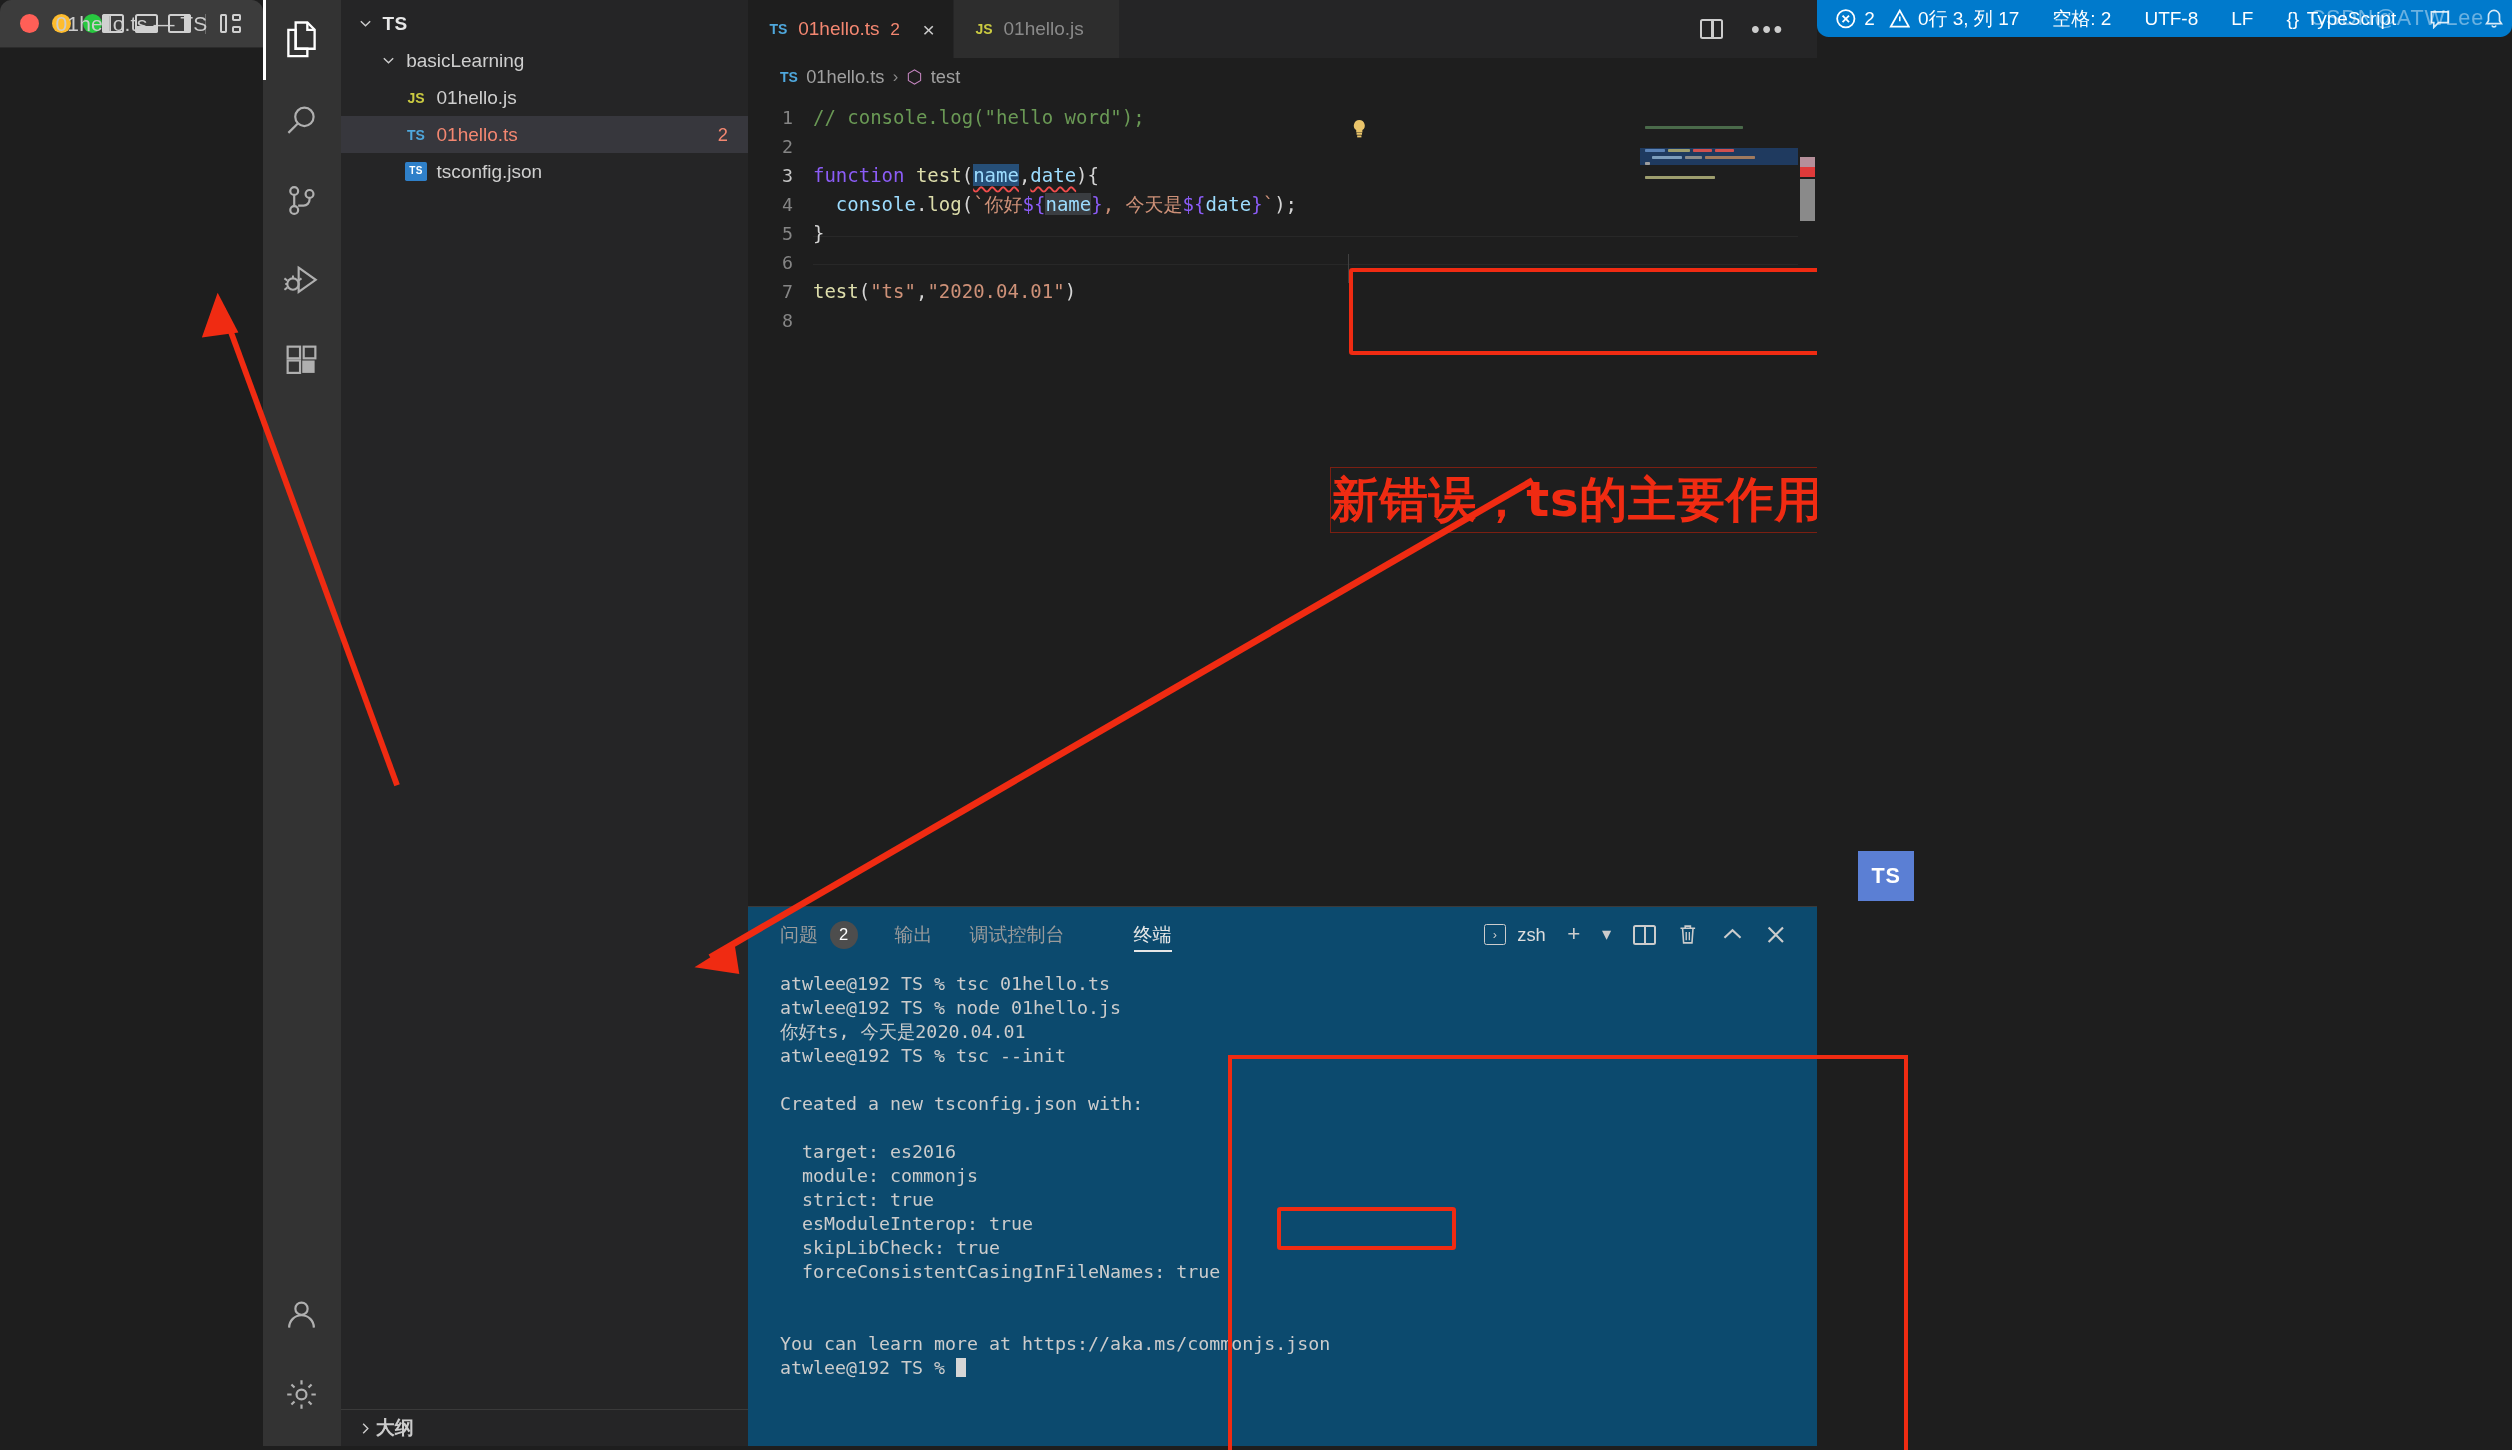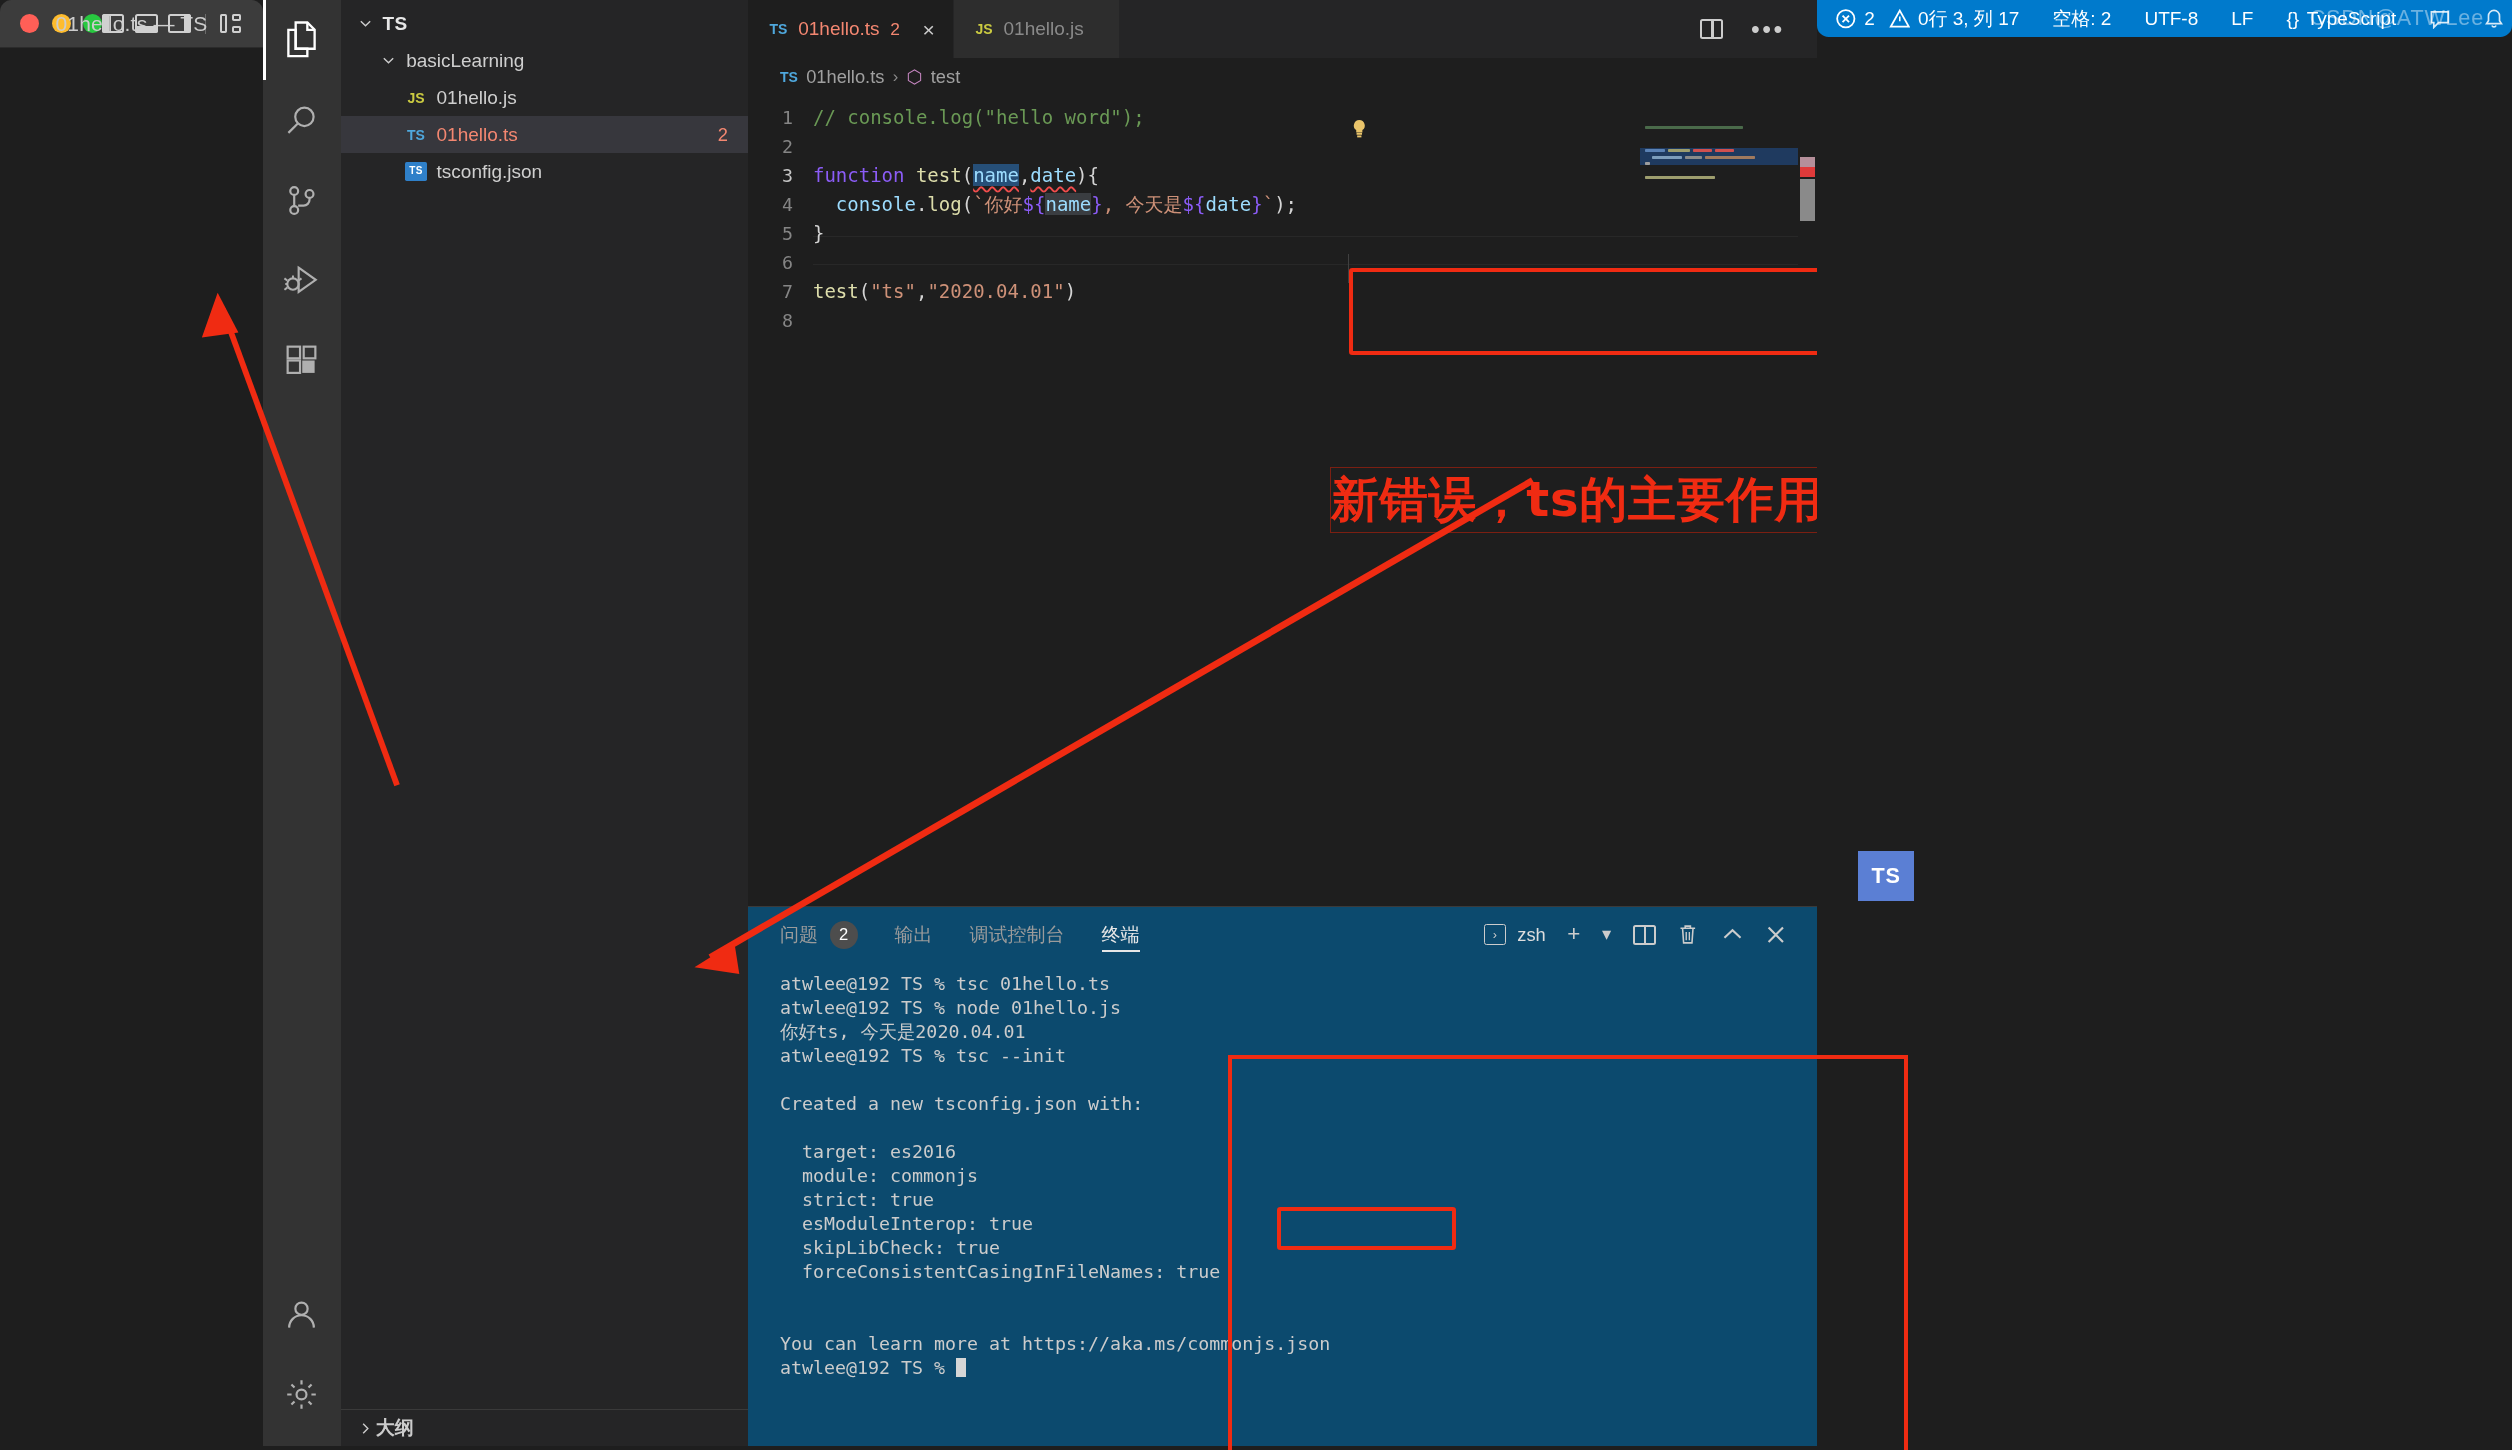--- a/index.html
+++ b/index.html
@@ -209,21 +209,21 @@
   
   .panel {
     height: 540px; flex: 0 0 540px;
     background: #0c4a6e;
     border-top: 0.8px solid #3a3a3a;
     display: flex; flex-direction: column;
     position: relative;
   }
   .panel-tabs { height: 55px; flex: 0 0 55px; display: flex; align-items: center; padding-left: 32px; gap: 37px; }
   .ptab { color: #9b9b9b; font-size: 19px; position: relative; display: flex; align-items: center; gap: 11.6px; height: 55px; }
-  .ptab.active { color: #e7e7e7; }
+  .ptab.active { color: #e7e7e7; margin-left: 32px; }
   .ptab.active::after {
     content: ""; position: absolute; left: 0; right: 0; bottom: 10px; height: 1.7px; background: #e7e7e7;
   }
   .ptab .pbadge {
     width: 28px; height: 28px; border-radius: 50%; background: #4d4d4d; color: #fff;
     font-size: 16.6px; display: flex; align-items: center; justify-content: center;
   }
   .panel-actions { margin-left: auto; display: flex; align-items: center; gap: 21.6px; padding-right: 30px; color: #cccccc; }
   .term-chip { display: flex; align-items: center; gap: 11.6px; }
   .term-sq { width: 21.6px; height: 21.6px; border: 1.7px solid #cccccc; border-radius: 2.5px; display:flex; align-items:center; justify-content:center; font-size: 12.5px; }

